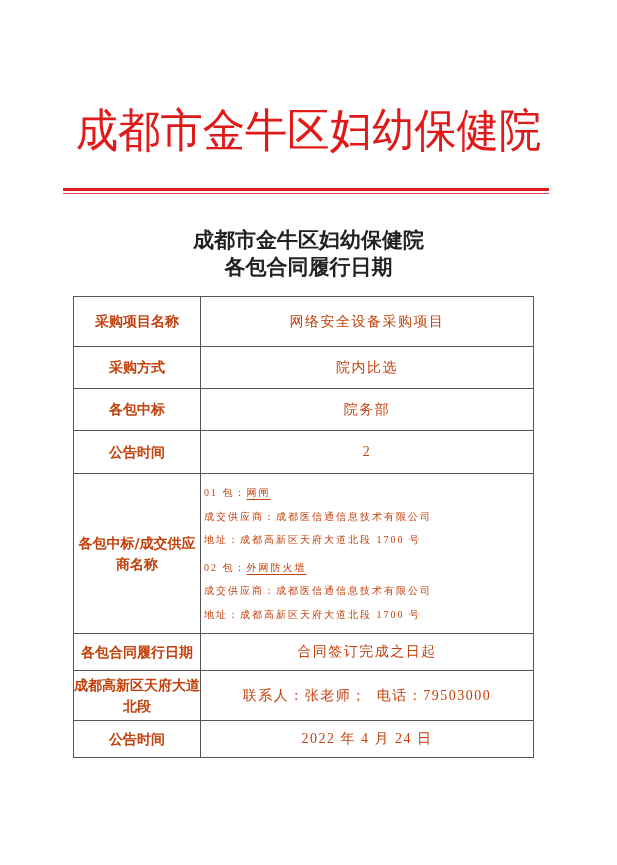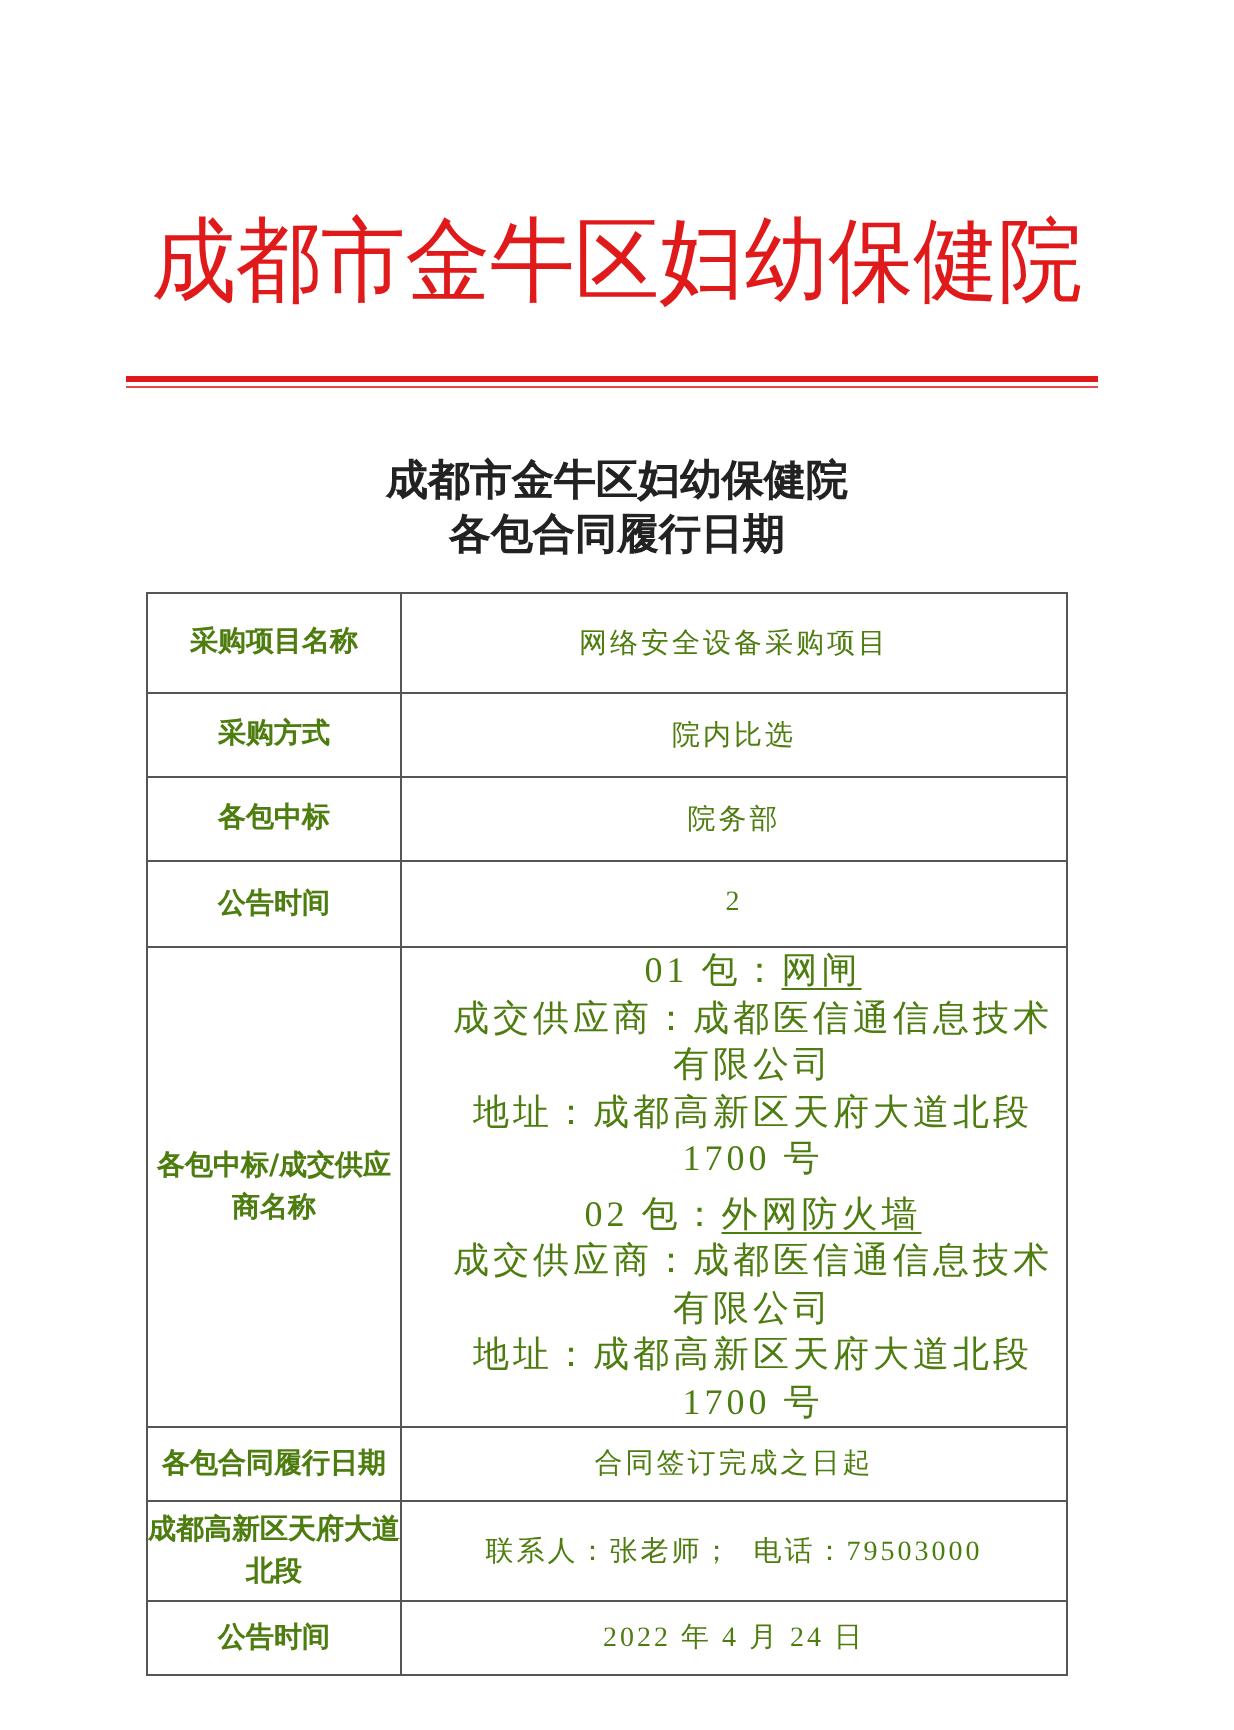--- a/index.html
+++ b/index.html
@@ -16,33 +16,33 @@
       position: absolute; left: 0; top: 226px; width: 617px; text-align: center;
       font-family: "DejaVu Serif", "Liberation Serif", serif;
       font-size: 21px; line-height: 27px; font-weight: bold; color: #222;
     }
     table.info {
       position: absolute; left: 73px; top: 296px; width: 461px;
       border-collapse: collapse; table-layout: fixed;
     }
     table.info td {
       border: 1.5px solid #555; padding: 0;
-      font-size: 14px; color: #4d7c0f; vertical-align: middle; margin-top: 19px;
+      font-size: 14px; color: #c2410c; vertical-align: middle; margin-top: 19px;
     }
     td.label {
       width: 126px; text-align: center;
       font-family: "DejaVu Sans", "Liberation Sans", sans-serif; font-weight: bold; font-size: 13.5px;
       line-height: 21px;
     }
     td.value {
       text-align: center;
       font-family: "Liberation Serif", "DejaVu Serif", serif; font-size: 14px;
       letter-spacing: 1.5px;
     }
-    td.value.left { text-align: center; padding-left: 19px; font-size: 18px; line-height: 23.5px; letter-spacing: 2px; }
+    td.value.left { text-align: left; padding-left: 3px; font-size: 10px; line-height: 23.5px; letter-spacing: 2px; }
     .pkg-line { display: block; }
     .pkg-gap { margin-top: 4px; }
     .u { text-decoration: underline; text-underline-offset: 3px; }
   </style>
 </head>
 <body>
 
 <div class="letterhead">成都市金牛区妇幼保健院</div>
 <div class="redline-thick"></div>
 <div class="redline-thin"></div>

